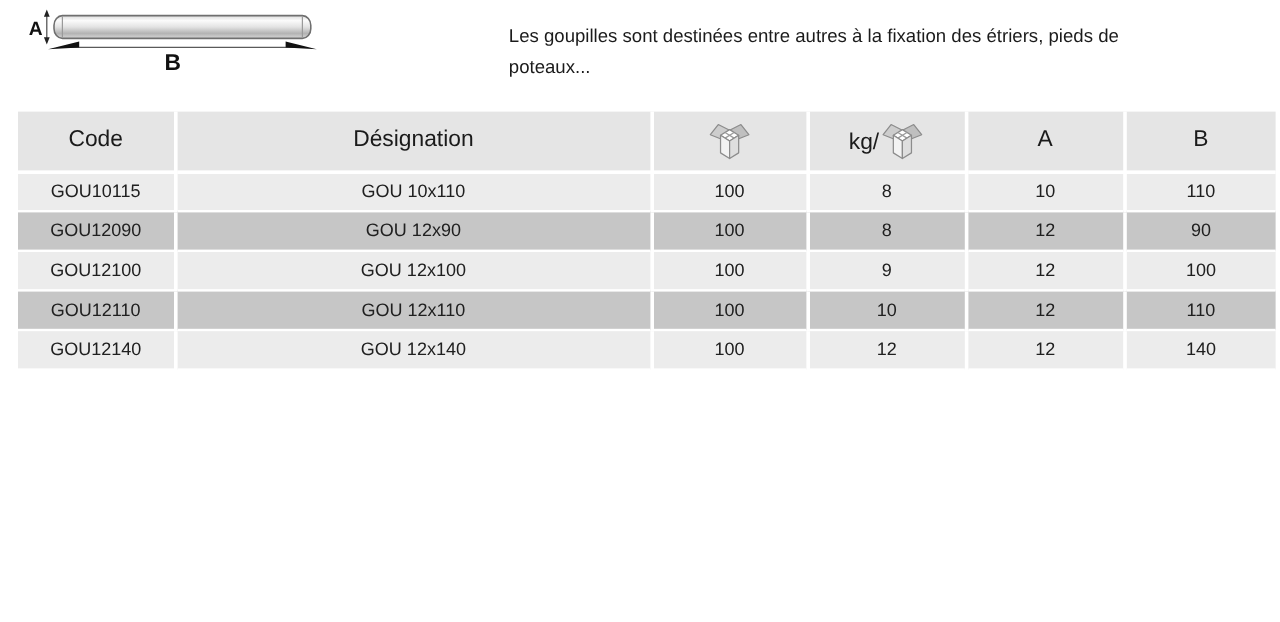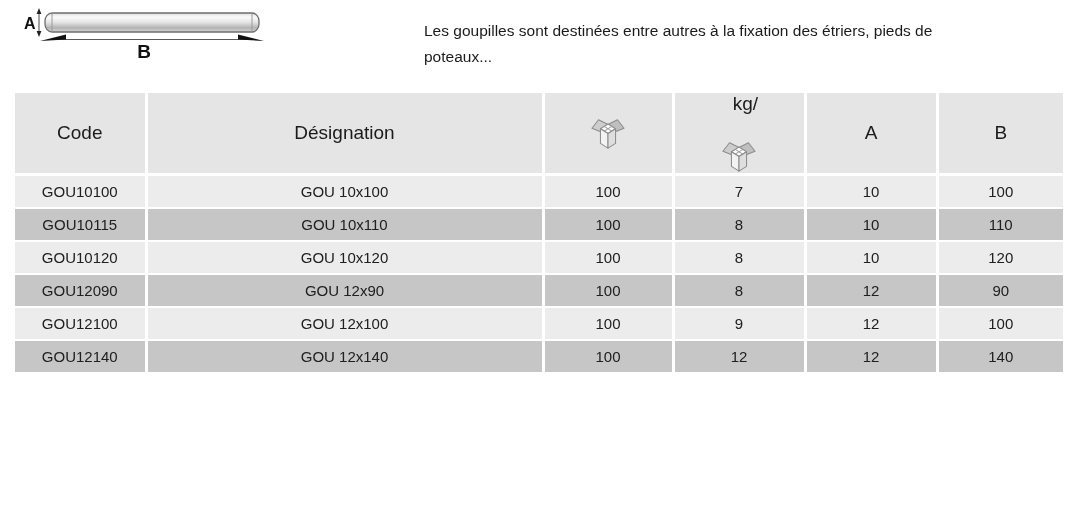--- a/index.html
+++ b/index.html
@@ -60,22 +60,21 @@
     border-right: 3px solid #ffffff;
     color: #202020;
   }
   .gou-table td:last-child { border-right: none; }
   .gou-table tbody tr:nth-child(odd)  td { background: #ececec; }
   .gou-table tbody tr:nth-child(even) td { background: #c6c6c6; }
   .kg-head {
     display: inline-flex;
     align-items: flex-end;
     justify-content: flex-start;
-    gap: 20px;
-    flex-direction: column;
+    gap: 0;
   }
   .kg-head .kg-label { padding-bottom: 4px; }
   .carton { display: inline-block; vertical-align: middle; }
 </style>
 </head>
 <body>
 
 <svg class="pin-diagram" viewBox="0 0 252 60" xmlns="http://www.w3.org/2000/svg">
   <defs>
     <linearGradient id="pinGrad" x1="0" y1="0" x2="0" y2="1">
@@ -151,60 +150,52 @@
             </g>
           </svg>
         </span>
       </th>
       <th>A</th>
       <th>B</th>
     </tr>
   </thead>
   <tbody id="table-body">
       <tr>
-        <td>GOU10100</td>
-        <td>GOU 10x100</td>
-        <td>100</td>
-        <td>7</td>
-        <td>10</td>
-        <td>100</td>
-      </tr>
-      <tr>
         <td>GOU10115</td>
         <td>GOU 10x110</td>
         <td>100</td>
         <td>8</td>
         <td>10</td>
         <td>110</td>
       </tr>
       <tr>
-        <td>GOU10120</td>
-        <td>GOU 10x120</td>
-        <td>100</td>
-        <td>8</td>
-        <td>10</td>
-        <td>120</td>
-      </tr>
-      <tr>
         <td>GOU12090</td>
         <td>GOU 12x90</td>
         <td>100</td>
         <td>8</td>
         <td>12</td>
         <td>90</td>
       </tr>
       <tr>
         <td>GOU12100</td>
         <td>GOU 12x100</td>
         <td>100</td>
         <td>9</td>
         <td>12</td>
         <td>100</td>
       </tr>
       <tr>
+        <td>GOU12110</td>
+        <td>GOU 12x110</td>
+        <td>100</td>
+        <td>10</td>
+        <td>12</td>
+        <td>110</td>
+      </tr>
+      <tr>
         <td>GOU12140</td>
         <td>GOU 12x140</td>
         <td>100</td>
         <td>12</td>
         <td>12</td>
         <td>140</td>
       </tr>
     </tbody>
 </table>
 

